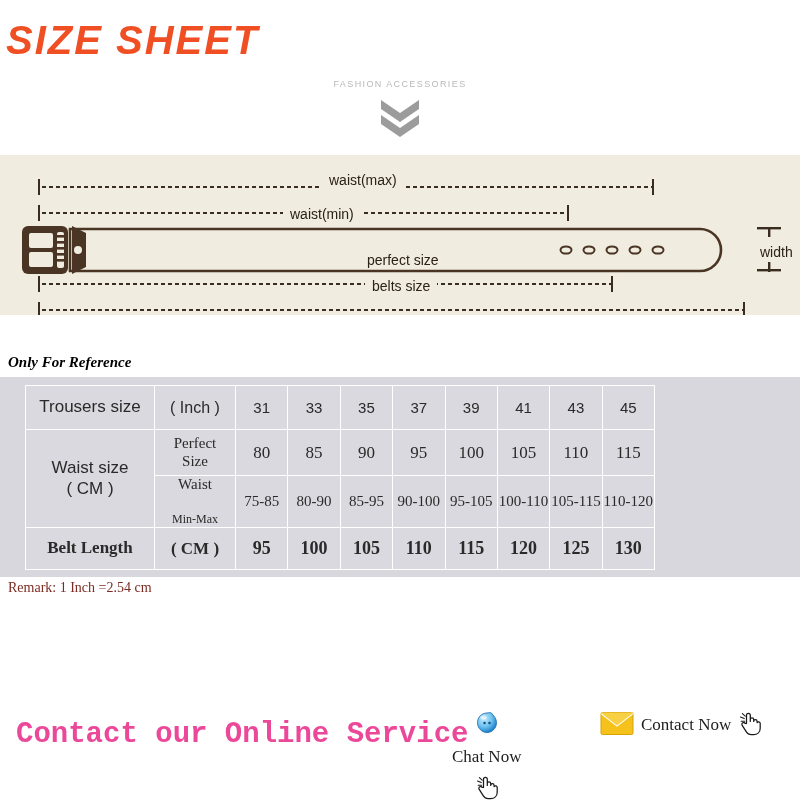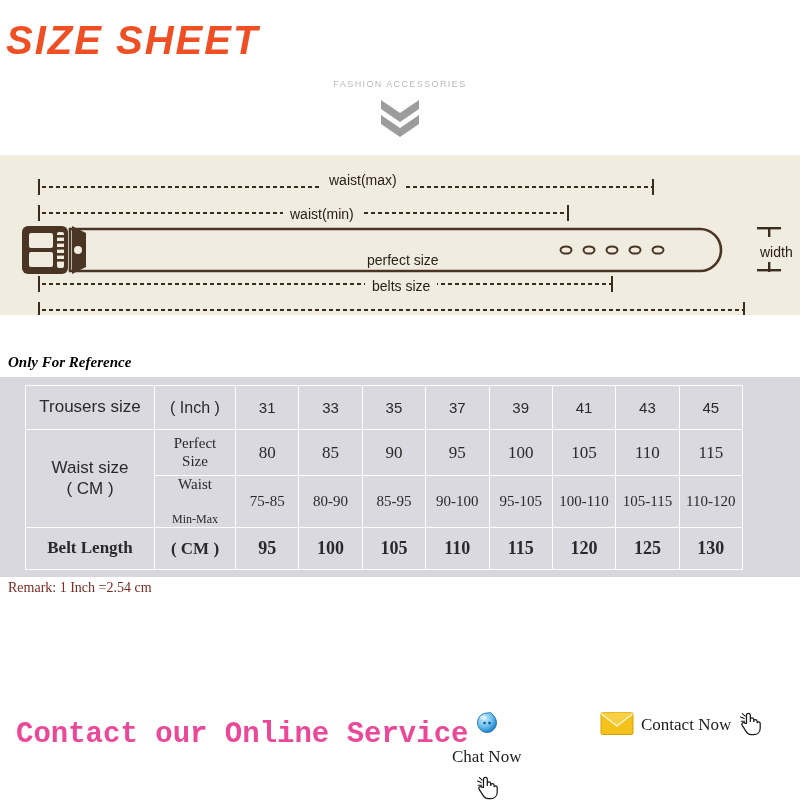--- a/index.html
+++ b/index.html
@@ -89,21 +89,21 @@
   .table-band {
     position: absolute;
     left: 0; top: 377px;
     width: 800px;
     height: 200px;
     background: #d7d7dd;
   }
   table.size-table {
     position: absolute;
     left: 25px; top: 385px;
-    width: 718px;
+    width: 630px;
     border-collapse: collapse;
     background: #d9d9df;
     table-layout: fixed;
   }
   table.size-table td {
     border: 1px solid #ffffff;
     text-align: center;
     vertical-align: middle;
     color: #2a2a2a;
     padding: 0;

